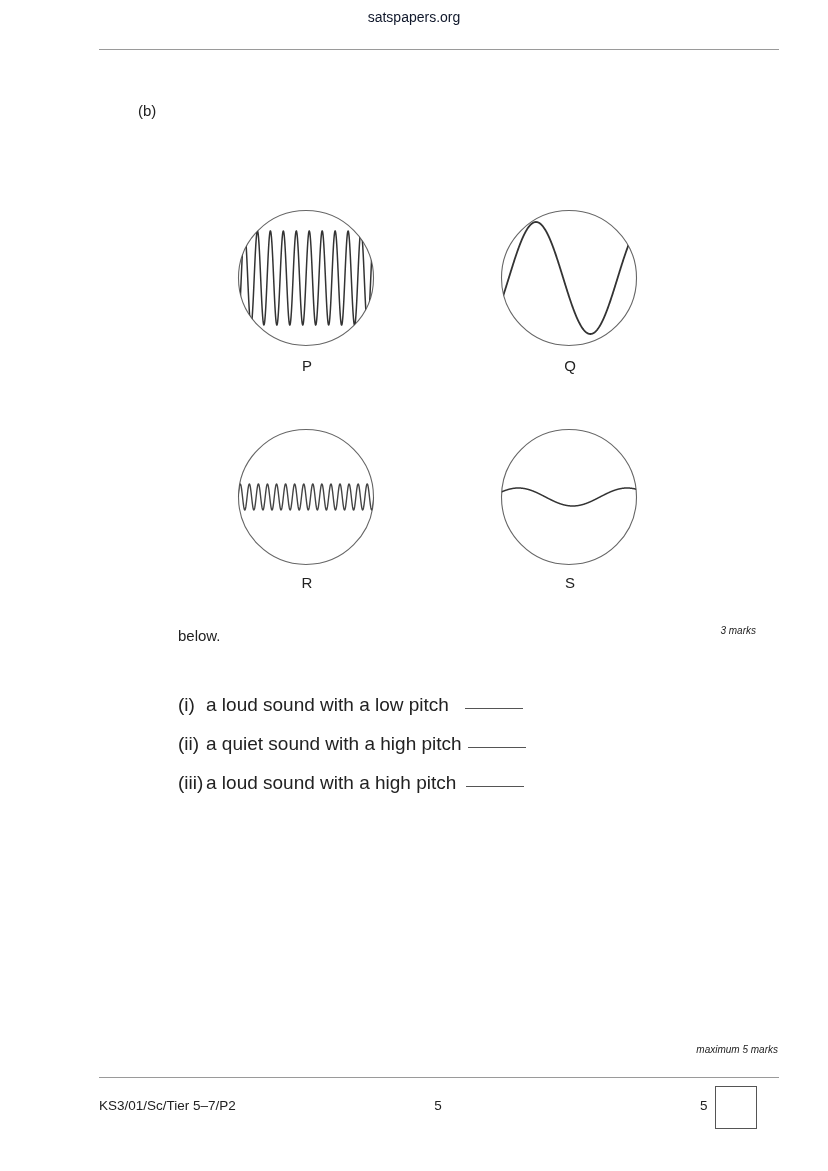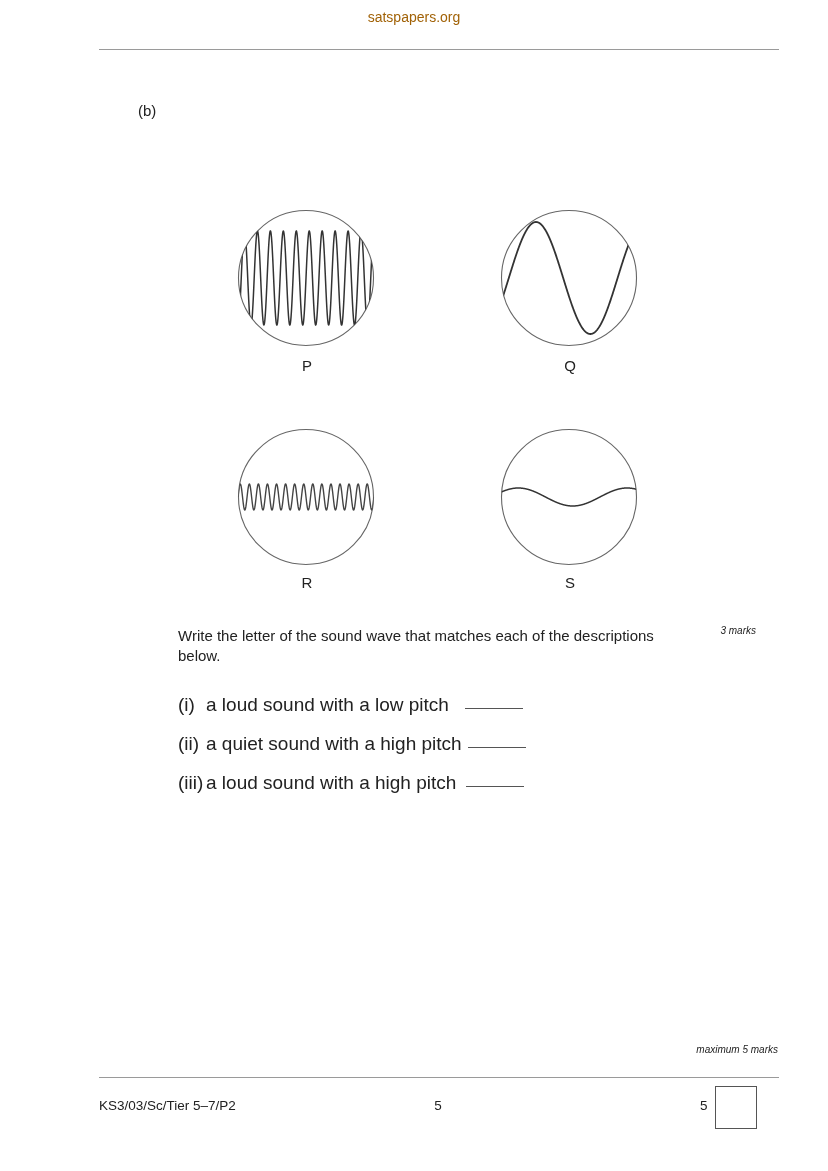--- a/index.html
+++ b/index.html
@@ -1,19 +1,19 @@
 <!DOCTYPE html>
 <html><head>
 <meta charset="utf-8">
 <style>
   html, body { margin: 0; padding: 0; background: #ffffff; }
   body { width: 828px; height: 1171px; position: relative; overflow: hidden;
          font-family: "Liberation Sans", sans-serif; color: #222; }
   .abs { position: absolute; }
-  .site { left: 0; width: 828px; top: 9px; text-align: center; font-size: 14px; color: #a16207; }
+  .site { left: 0; width: 828px; top: 9px; text-align: center; font-size: 14px; color: #0f172a; }
   .hr { left: 99px; width: 680px; height: 0; border-top: 1.5px solid #9a9a9a; }
   .qlabel { left: 138px; top: 102px; font-size: 15px; }
   .qtext { left: 178px; top: 102px; font-size: 15px; line-height: 19.6px; width: 540px; }
   .qtext div { white-space: nowrap; }
   .wave-label { font-size: 15px; width: 40px; text-align: center; }
   .instr { left: 178px; top: 626px; font-size: 15px; line-height: 19.6px; }
   .marks { right: 72px; top: 625px; font-size: 10px; font-style: italic; }
   .item { left: 178px; font-size: 19px; white-space: nowrap; }
   .item .num { display: inline-block; width: 28px; }
   .blank { display: inline-block; width: 58px; border-bottom: 1px solid #555; margin-left: 6px; vertical-align: 2px; }
@@ -65,33 +65,32 @@
     <path id="waveS" clip-path="url(#cS)" fill="none" stroke="#333" stroke-width="1.5" d="M501.00 492.14L501.17 492.06L501.34 491.99L501.51 491.92L501.68 491.84L501.85 491.77L502.02 491.70L502.19 491.63L502.36 491.56L502.53 491.49L502.70 491.42L502.87 491.35L503.04 491.28L503.21 491.21L503.38 491.15L503.55 491.08L503.72 491.01L503.89 490.95L504.06 490.88L504.23 490.82L504.40 490.75L504.57 490.69L504.74 490.63L504.91 490.57L505.08 490.50L505.25 490.44L505.42 490.38L505.59 490.32L505.76 490.26L505.93 490.21L506.10 490.15L506.27 490.09L506.44 490.04L506.61 489.98L506.78 489.92L506.95 489.87L507.12 489.82L507.29 489.76L507.46 489.71L507.63 489.66L507.80 489.61L507.97 489.56L508.14 489.51L508.31 489.46L508.48 489.41L508.65 489.37L508.82 489.32L508.99 489.27L509.16 489.23L509.33 489.18L509.50 489.14L509.67 489.10L509.84 489.06L510.01 489.02L510.18 488.98L510.35 488.94L510.52 488.90L510.69 488.86L510.86 488.82L511.03 488.79L511.20 488.75L511.37 488.71L511.54 488.68L511.71 488.65L511.88 488.61L512.05 488.58L512.22 488.55L512.39 488.52L512.56 488.49L512.73 488.46L512.90 488.44L513.07 488.41L513.24 488.38L513.41 488.36L513.58 488.33L513.75 488.31L513.92 488.29L514.09 488.27L514.26 488.25L514.43 488.23L514.60 488.21L514.77 488.19L514.94 488.17L515.11 488.15L515.28 488.14L515.45 488.12L515.62 488.11L515.79 488.10L515.96 488.08L516.13 488.07L516.30 488.06L516.47 488.05L516.64 488.04L516.81 488.03L516.98 488.03L517.15 488.02L517.32 488.01L517.49 488.01L517.66 488.01L517.83 488.00L518.00 488.00L518.17 488.00L518.34 488.00L518.51 488.00L518.68 488.00L518.85 488.00L519.02 488.01L519.19 488.01L519.36 488.02L519.53 488.02L519.70 488.03L519.87 488.04L520.04 488.04L520.21 488.05L520.38 488.06L520.55 488.07L520.72 488.09L520.89 488.10L521.06 488.11L521.23 488.13L521.40 488.14L521.57 488.16L521.74 488.18L521.91 488.19L522.08 488.21L522.25 488.23L522.42 488.25L522.59 488.27L522.76 488.29L522.93 488.32L523.10 488.34L523.27 488.37L523.44 488.39L523.61 488.42L523.78 488.44L523.95 488.47L524.12 488.50L524.29 488.53L524.46 488.56L524.63 488.59L524.80 488.62L524.97 488.66L525.14 488.69L525.31 488.72L525.48 488.76L525.65 488.80L525.82 488.83L525.99 488.87L526.16 488.91L526.33 488.95L526.50 488.99L526.67 489.03L526.84 489.07L527.01 489.11L527.18 489.15L527.35 489.20L527.52 489.24L527.69 489.29L527.86 489.33L528.03 489.38L528.20 489.43L528.37 489.47L528.54 489.52L528.71 489.57L528.88 489.62L529.05 489.67L529.22 489.73L529.39 489.78L529.56 489.83L529.73 489.89L529.90 489.94L530.07 489.99L530.24 490.05L530.41 490.11L530.58 490.16L530.75 490.22L530.92 490.28L531.09 490.34L531.26 490.40L531.43 490.46L531.60 490.52L531.77 490.58L531.94 490.64L532.11 490.71L532.28 490.77L532.45 490.84L532.62 490.90L532.79 490.97L532.96 491.03L533.13 491.10L533.30 491.16L533.47 491.23L533.64 491.30L533.81 491.37L533.98 491.44L534.15 491.51L534.32 491.58L534.49 491.65L534.66 491.72L534.83 491.79L535.00 491.86L535.17 491.94L535.34 492.01L535.51 492.08L535.68 492.16L535.85 492.23L536.02 492.31L536.19 492.38L536.36 492.46L536.53 492.54L536.70 492.61L536.87 492.69L537.04 492.77L537.21 492.85L537.38 492.93L537.55 493.00L537.72 493.08L537.89 493.16L538.06 493.24L538.23 493.32L538.40 493.40L538.57 493.49L538.74 493.57L538.91 493.65L539.08 493.73L539.25 493.81L539.42 493.90L539.59 493.98L539.76 494.06L539.93 494.15L540.10 494.23L540.27 494.31L540.44 494.40L540.61 494.48L540.78 494.57L540.95 494.65L541.12 494.74L541.29 494.83L541.46 494.91L541.63 495.00L541.80 495.08L541.97 495.17L542.14 495.26L542.31 495.34L542.48 495.43L542.65 495.52L542.82 495.60L542.99 495.69L543.16 495.78L543.33 495.87L543.50 495.95L543.67 496.04L543.84 496.13L544.01 496.22L544.18 496.31L544.35 496.39L544.52 496.48L544.69 496.57L544.86 496.66L545.03 496.75L545.20 496.84L545.37 496.92L545.54 497.01L545.71 497.10L545.88 497.19L546.05 497.28L546.22 497.37L546.39 497.45L546.56 497.54L546.73 497.63L546.90 497.72L547.07 497.81L547.24 497.89L547.41 497.98L547.58 498.07L547.75 498.16L547.92 498.25L548.09 498.33L548.26 498.42L548.43 498.51L548.60 498.59L548.77 498.68L548.94 498.77L549.11 498.85L549.28 498.94L549.45 499.03L549.62 499.11L549.79 499.20L549.96 499.28L550.13 499.37L550.30 499.45L550.47 499.54L550.64 499.62L550.81 499.71L550.98 499.79L551.15 499.88L551.32 499.96L551.49 500.04L551.66 500.13L551.83 500.21L552.00 500.29L552.17 500.37L552.34 500.46L552.51 500.54L552.68 500.62L552.85 500.70L553.02 500.78L553.19 500.86L553.36 500.94L553.53 501.02L553.70 501.10L553.87 501.18L554.04 501.25L554.21 501.33L554.38 501.41L554.55 501.49L554.72 501.56L554.89 501.64L555.06 501.71L555.23 501.79L555.40 501.86L555.57 501.94L555.74 502.01L555.91 502.08L556.08 502.16L556.25 502.23L556.42 502.30L556.59 502.37L556.76 502.44L556.93 502.51L557.10 502.58L557.27 502.65L557.44 502.72L557.61 502.79L557.78 502.85L557.95 502.92L558.12 502.99L558.29 503.05L558.46 503.12L558.63 503.18L558.80 503.25L558.97 503.31L559.14 503.37L559.31 503.43L559.48 503.50L559.65 503.56L559.82 503.62L559.99 503.68L560.16 503.74L560.33 503.79L560.50 503.85L560.67 503.91L560.84 503.96L561.01 504.02L561.18 504.08L561.35 504.13L561.52 504.18L561.69 504.24L561.86 504.29L562.03 504.34L562.20 504.39L562.37 504.44L562.54 504.49L562.71 504.54L562.88 504.59L563.05 504.63L563.22 504.68L563.39 504.73L563.56 504.77L563.73 504.82L563.90 504.86L564.07 504.90L564.24 504.94L564.41 504.98L564.58 505.02L564.75 505.06L564.92 505.10L565.09 505.14L565.26 505.18L565.43 505.21L565.60 505.25L565.77 505.29L565.94 505.32L566.11 505.35L566.28 505.39L566.45 505.42L566.62 505.45L566.79 505.48L566.96 505.51L567.13 505.54L567.30 505.56L567.47 505.59L567.64 505.62L567.81 505.64L567.98 505.67L568.15 505.69L568.32 505.71L568.49 505.73L568.66 505.75L568.83 505.77L569.00 505.79L569.17 505.81L569.34 505.83L569.51 505.85L569.68 505.86L569.85 505.88L570.02 505.89L570.19 505.90L570.36 505.92L570.53 505.93L570.70 505.94L570.87 505.95L571.04 505.96L571.21 505.97L571.38 505.97L571.55 505.98L571.72 505.99L571.89 505.99L572.06 505.99L572.23 506.00L572.40 506.00L572.57 506.00L572.74 506.00L572.91 506.00L573.08 506.00L573.25 506.00L573.42 505.99L573.59 505.99L573.76 505.98L573.93 505.98L574.10 505.97L574.27 505.96L574.44 505.96L574.61 505.95L574.78 505.94L574.95 505.93L575.12 505.91L575.29 505.90L575.46 505.89L575.63 505.87L575.80 505.86L575.97 505.84L576.14 505.82L576.31 505.81L576.48 505.79L576.65 505.77L576.82 505.75L576.99 505.73L577.16 505.71L577.33 505.68L577.50 505.66L577.67 505.63L577.84 505.61L578.01 505.58L578.18 505.56L578.35 505.53L578.52 505.50L578.69 505.47L578.86 505.44L579.03 505.41L579.20 505.38L579.37 505.34L579.54 505.31L579.71 505.28L579.88 505.24L580.05 505.20L580.22 505.17L580.39 505.13L580.56 505.09L580.73 505.05L580.90 505.01L581.07 504.97L581.24 504.93L581.41 504.89L581.58 504.85L581.75 504.80L581.92 504.76L582.09 504.71L582.26 504.67L582.43 504.62L582.60 504.57L582.77 504.53L582.94 504.48L583.11 504.43L583.28 504.38L583.45 504.33L583.62 504.27L583.79 504.22L583.96 504.17L584.13 504.11L584.30 504.06L584.47 504.01L584.64 503.95L584.81 503.89L584.98 503.84L585.15 503.78L585.32 503.72L585.49 503.66L585.66 503.60L585.83 503.54L586.00 503.48L586.17 503.42L586.34 503.36L586.51 503.29L586.68 503.23L586.85 503.16L587.02 503.10L587.19 503.03L587.36 502.97L587.53 502.90L587.70 502.84L587.87 502.77L588.04 502.70L588.21 502.63L588.38 502.56L588.55 502.49L588.72 502.42L588.89 502.35L589.06 502.28L589.23 502.21L589.40 502.14L589.57 502.06L589.74 501.99L589.91 501.92L590.08 501.84L590.25 501.77L590.42 501.69L590.59 501.62L590.76 501.54L590.93 501.46L591.10 501.39L591.27 501.31L591.44 501.23L591.61 501.15L591.78 501.07L591.95 501.00L592.12 500.92L592.29 500.84L592.46 500.76L592.63 500.68L592.80 500.60L592.97 500.51L593.14 500.43L593.31 500.35L593.48 500.27L593.65 500.19L593.82 500.10L593.99 500.02L594.16 499.94L594.33 499.85L594.50 499.77L594.67 499.69L594.84 499.60L595.01 499.52L595.18 499.43L595.35 499.35L595.52 499.26L595.69 499.17L595.86 499.09L596.03 499.00L596.20 498.92L596.37 498.83L596.54 498.74L596.71 498.66L596.88 498.57L597.05 498.48L597.22 498.40L597.39 498.31L597.56 498.22L597.73 498.13L597.90 498.05L598.07 497.96L598.24 497.87L598.41 497.78L598.58 497.69L598.75 497.61L598.92 497.52L599.09 497.43L599.26 497.34L599.43 497.25L599.60 497.16L599.77 497.08L599.94 496.99L600.11 496.90L600.28 496.81L600.45 496.72L600.62 496.63L600.79 496.55L600.96 496.46L601.13 496.37L601.30 496.28L601.47 496.19L601.64 496.11L601.81 496.02L601.98 495.93L602.15 495.84L602.32 495.75L602.49 495.67L602.66 495.58L602.83 495.49L603.00 495.41L603.17 495.32L603.34 495.23L603.51 495.15L603.68 495.06L603.85 494.97L604.02 494.89L604.19 494.80L604.36 494.72L604.53 494.63L604.70 494.55L604.87 494.46L605.04 494.38L605.21 494.29L605.38 494.21L605.55 494.12L605.72 494.04L605.89 493.96L606.06 493.87L606.23 493.79L606.40 493.71L606.57 493.63L606.74 493.54L606.91 493.46L607.08 493.38L607.25 493.30L607.42 493.22L607.59 493.14L607.76 493.06L607.93 492.98L608.10 492.90L608.27 492.82L608.44 492.75L608.61 492.67L608.78 492.59L608.95 492.51L609.12 492.44L609.29 492.36L609.46 492.29L609.63 492.21L609.80 492.14L609.97 492.06L610.14 491.99L610.31 491.92L610.48 491.84L610.65 491.77L610.82 491.70L610.99 491.63L611.16 491.56L611.33 491.49L611.50 491.42L611.67 491.35L611.84 491.28L612.01 491.21L612.18 491.15L612.35 491.08L612.52 491.01L612.69 490.95L612.86 490.88L613.03 490.82L613.20 490.75L613.37 490.69L613.54 490.63L613.71 490.57L613.88 490.50L614.05 490.44L614.22 490.38L614.39 490.32L614.56 490.26L614.73 490.21L614.90 490.15L615.07 490.09L615.24 490.04L615.41 489.98L615.58 489.92L615.75 489.87L615.92 489.82L616.09 489.76L616.26 489.71L616.43 489.66L616.60 489.61L616.77 489.56L616.94 489.51L617.11 489.46L617.28 489.41L617.45 489.37L617.62 489.32L617.79 489.27L617.96 489.23L618.13 489.18L618.30 489.14L618.47 489.10L618.64 489.06L618.81 489.02L618.98 488.98L619.15 488.94L619.32 488.90L619.49 488.86L619.66 488.82L619.83 488.79L620.00 488.75L620.17 488.71L620.34 488.68L620.51 488.65L620.68 488.61L620.85 488.58L621.02 488.55L621.19 488.52L621.36 488.49L621.53 488.46L621.70 488.44L621.87 488.41L622.04 488.38L622.21 488.36L622.38 488.33L622.55 488.31L622.72 488.29L622.89 488.27L623.06 488.25L623.23 488.23L623.40 488.21L623.57 488.19L623.74 488.17L623.91 488.15L624.08 488.14L624.25 488.12L624.42 488.11L624.59 488.10L624.76 488.08L624.93 488.07L625.10 488.06L625.27 488.05L625.44 488.04L625.61 488.03L625.78 488.03L625.95 488.02L626.12 488.01L626.29 488.01L626.46 488.01L626.63 488.00L626.80 488.00L626.97 488.00L627.14 488.00L627.31 488.00L627.48 488.00L627.65 488.00L627.82 488.01L627.99 488.01L628.16 488.02L628.33 488.02L628.50 488.03L628.67 488.04L628.84 488.04L629.01 488.05L629.18 488.06L629.35 488.07L629.52 488.09L629.69 488.10L629.86 488.11L630.03 488.13L630.20 488.14L630.37 488.16L630.54 488.18L630.71 488.19L630.88 488.21L631.05 488.23L631.22 488.25L631.39 488.27L631.56 488.29L631.73 488.32L631.90 488.34L632.07 488.37L632.24 488.39L632.41 488.42L632.58 488.44L632.75 488.47L632.92 488.50L633.09 488.53L633.26 488.56L633.43 488.59L633.60 488.62L633.77 488.66L633.94 488.69L634.11 488.72L634.28 488.76L634.45 488.80L634.62 488.83L634.79 488.87L634.96 488.91L635.13 488.95L635.30 488.99L635.47 489.03L635.64 489.07L635.81 489.11L635.98 489.15L636.15 489.20L636.32 489.24L636.49 489.29L636.66 489.33L636.83 489.38L637.00 489.43"></path>
   </g>
 </svg>
 
 <div class="abs wave-label" style="left:287px;top:357px;">P</div>
 <div class="abs wave-label" style="left:550px;top:357px;">Q</div>
 <div class="abs wave-label" style="left:287px;top:574px;">R</div>
 <div class="abs wave-label" style="left:550px;top:574px;">S</div>
 
 <div class="abs instr">
-  <div>Write the letter of the sound wave that matches each of the descriptions</div>
   <div>below.</div>
 </div>
 <div class="abs marks">3 marks</div>
 
 <div class="abs item" style="top:694px;">
   <span class="num">(i)</span><span>a loud sound with a low pitch</span><span class="blank" style="margin-left:16px;"></span>
 </div>
 <div class="abs item" style="top:733px;">
   <span class="num">(ii)</span><span>a quiet sound with a high pitch</span><span class="blank" style="margin-left:6px;"></span>
 </div>
 <div class="abs item" style="top:772px;">
   <span class="num">(iii)</span><span>a loud sound with a high pitch</span><span class="blank" style="margin-left:10px;"></span>
 </div>
 
 <div class="abs maxmarks">maximum 5 marks</div>
 <div class="abs hr" style="top:1077px;"></div>
-<div class="abs footer-left">KS3/03/Sc/Tier 5–7/P2</div>
+<div class="abs footer-left">KS3/01/Sc/Tier 5–7/P2</div>
 <div class="abs footer-center">5</div>
 <div class="abs footer-right">5</div>
 <div class="abs scorebox"></div>
 
 </body></html>

